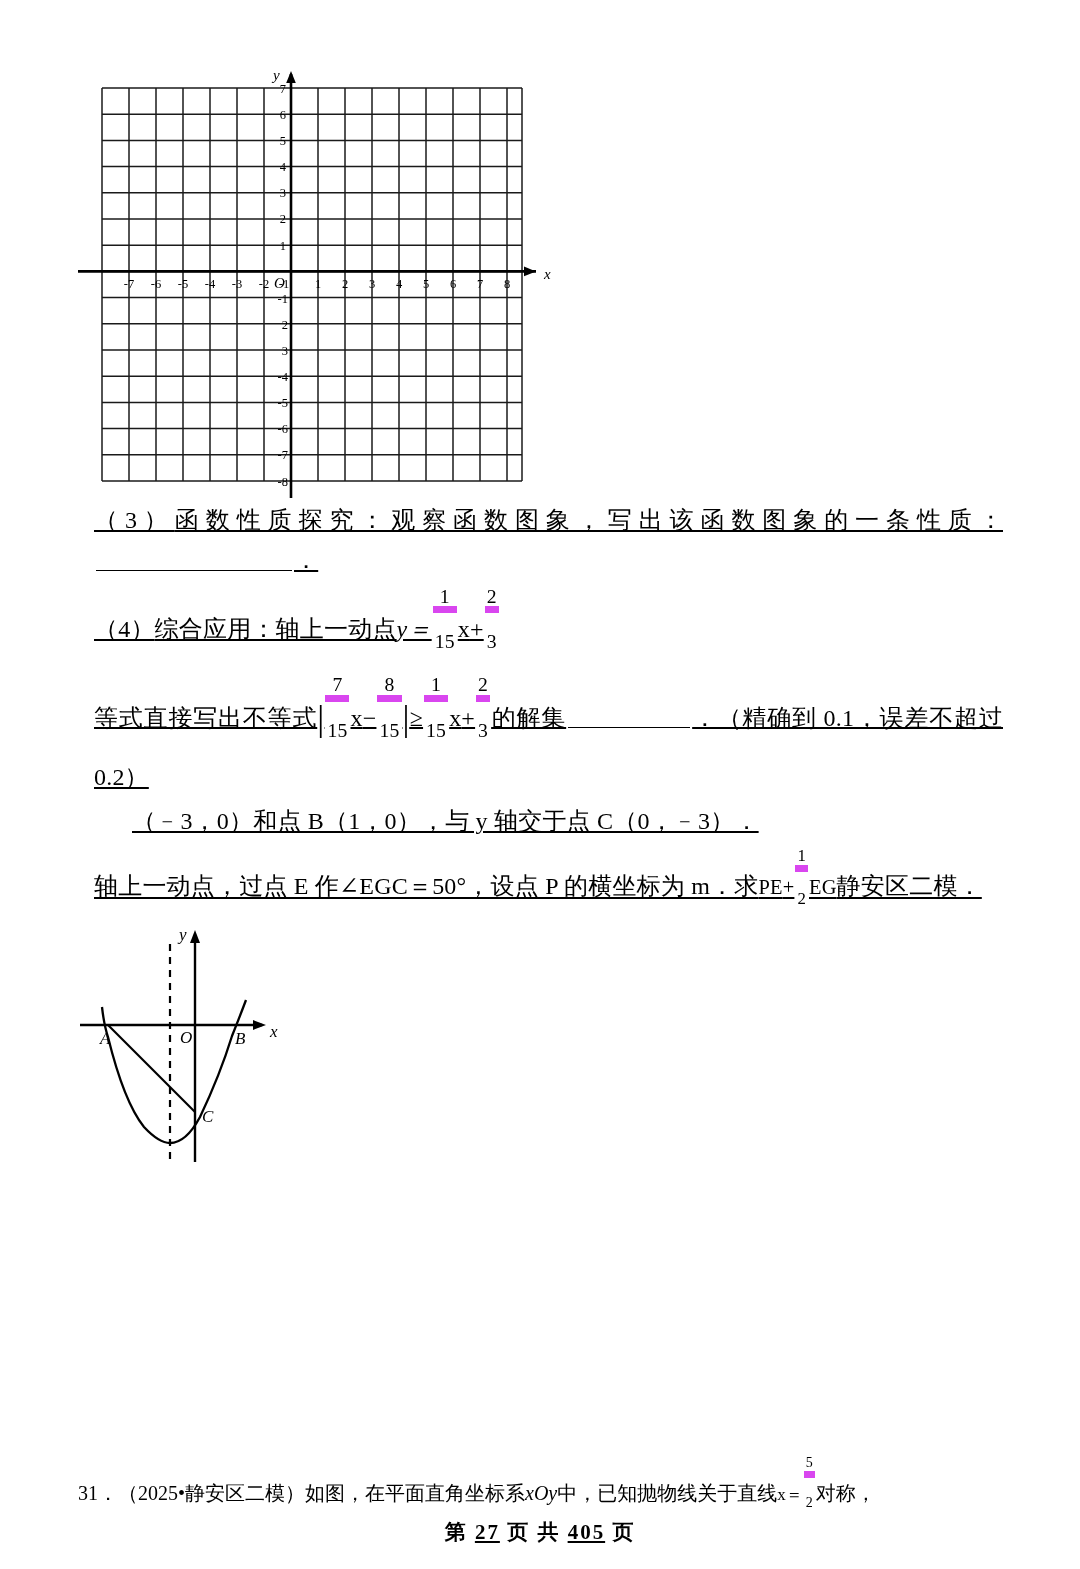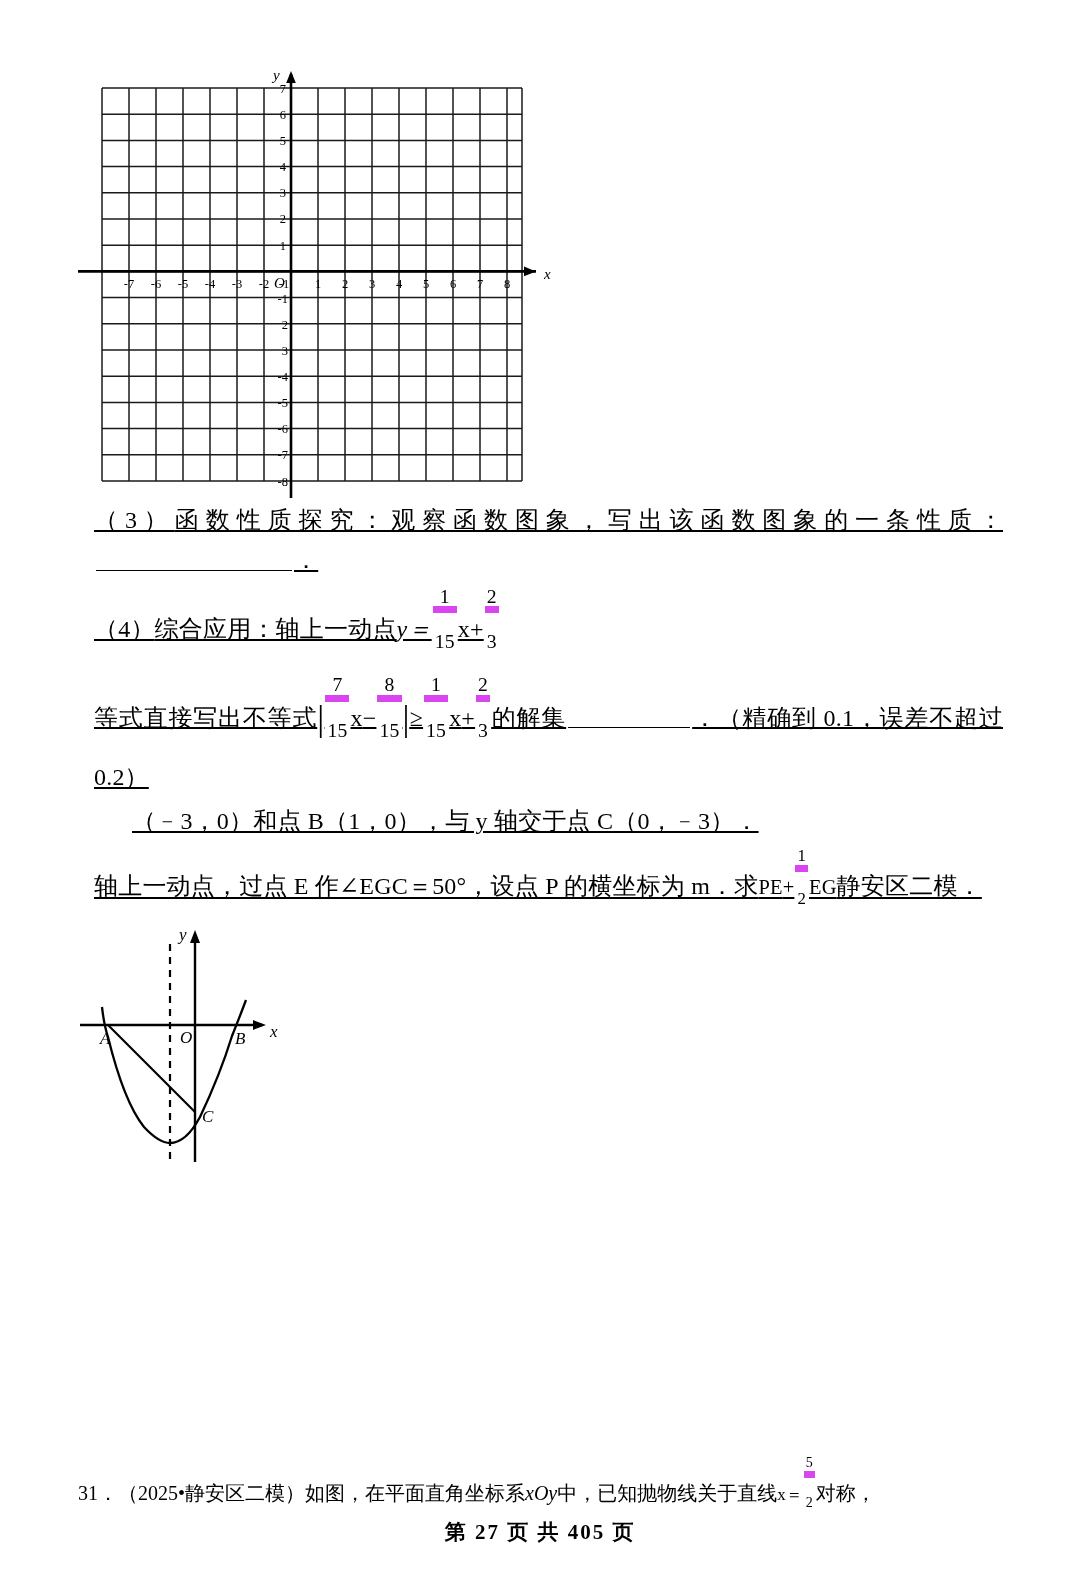--- a/index.html
+++ b/index.html
@@ -114,21 +114,21 @@
     position: absolute;
     left: 0;
     top: 1518px;
     width: 1080px;
     text-align: center;
     font-size: 21px;
     font-weight: bold;
     letter-spacing: 2px;
     font-family: "Liberation Serif", serif;
   }
-  .footer .fnum { font-family: "Liberation Serif", serif; }
+  .footer .fnum { font-family: "Liberation Serif", serif; text-decoration: underline; }
 </style>
 </head>
 <body>
 
 <div class="page">
 
   <div class="grid-figure">
     <svg width="490" height="440" viewBox="0 0 490 440" xmlns="http://www.w3.org/2000/svg">
 
       <g stroke="#1a1a1a" stroke-width="1.5" fill="none">

